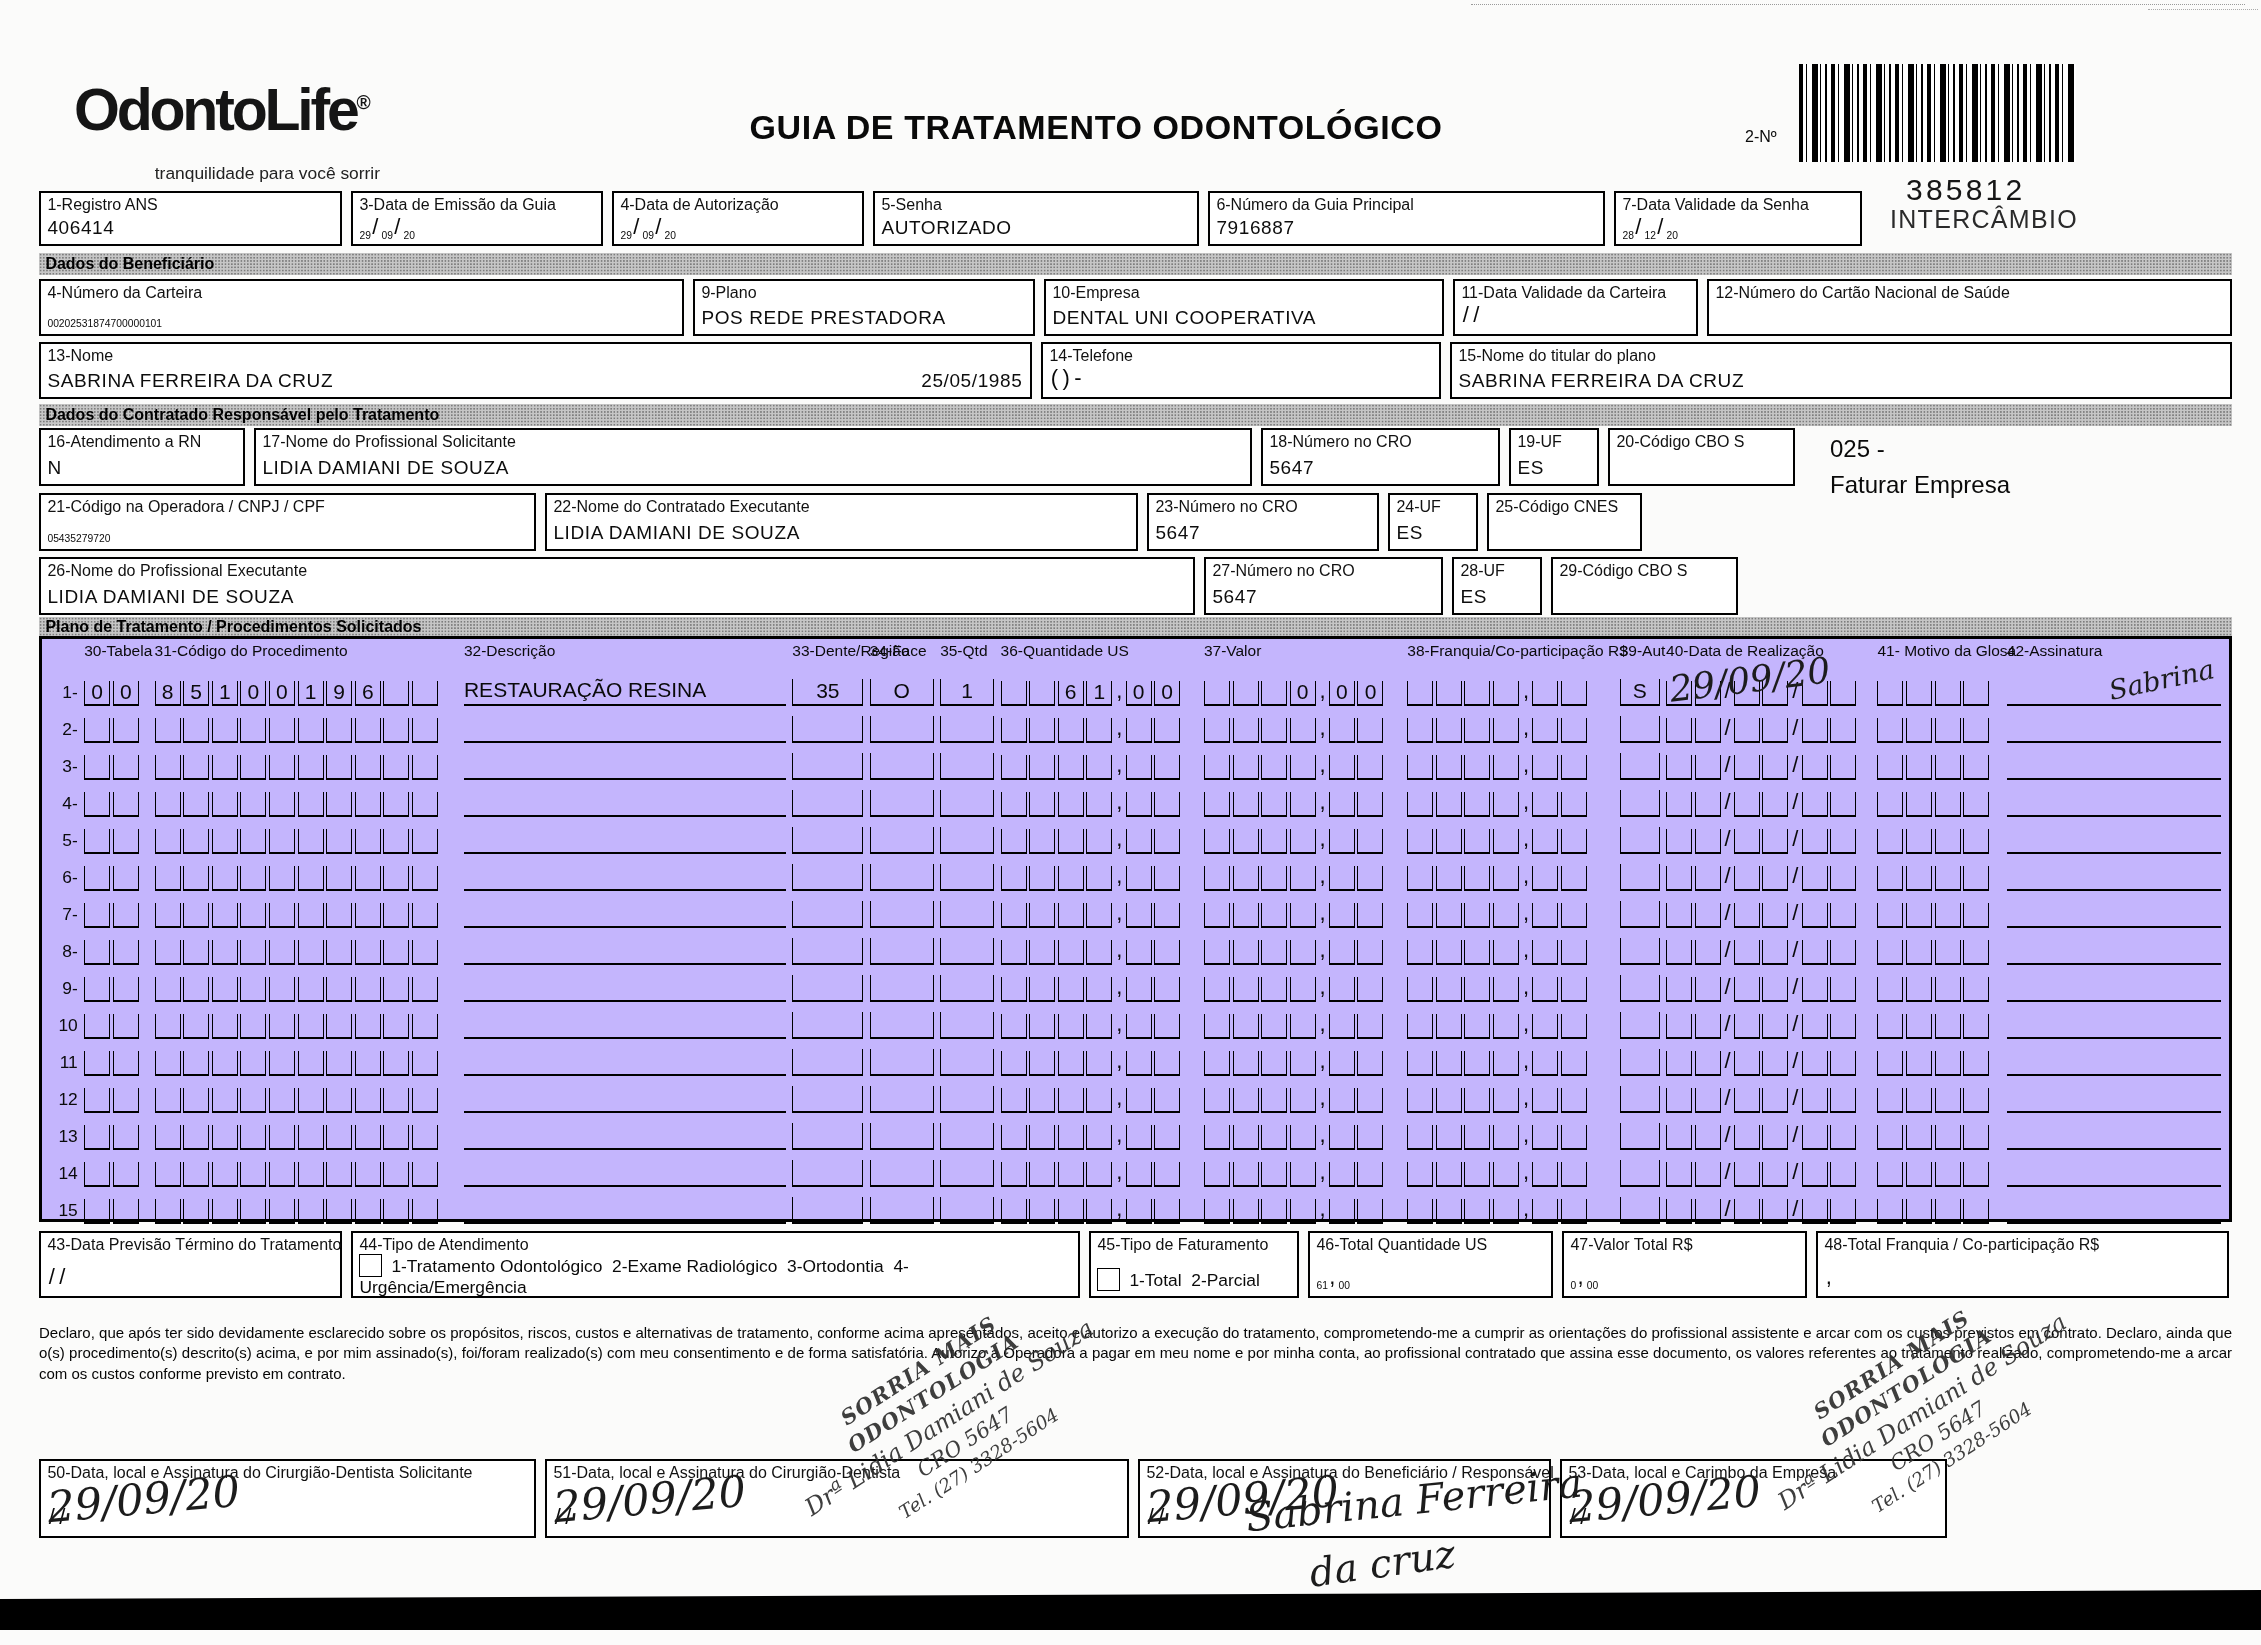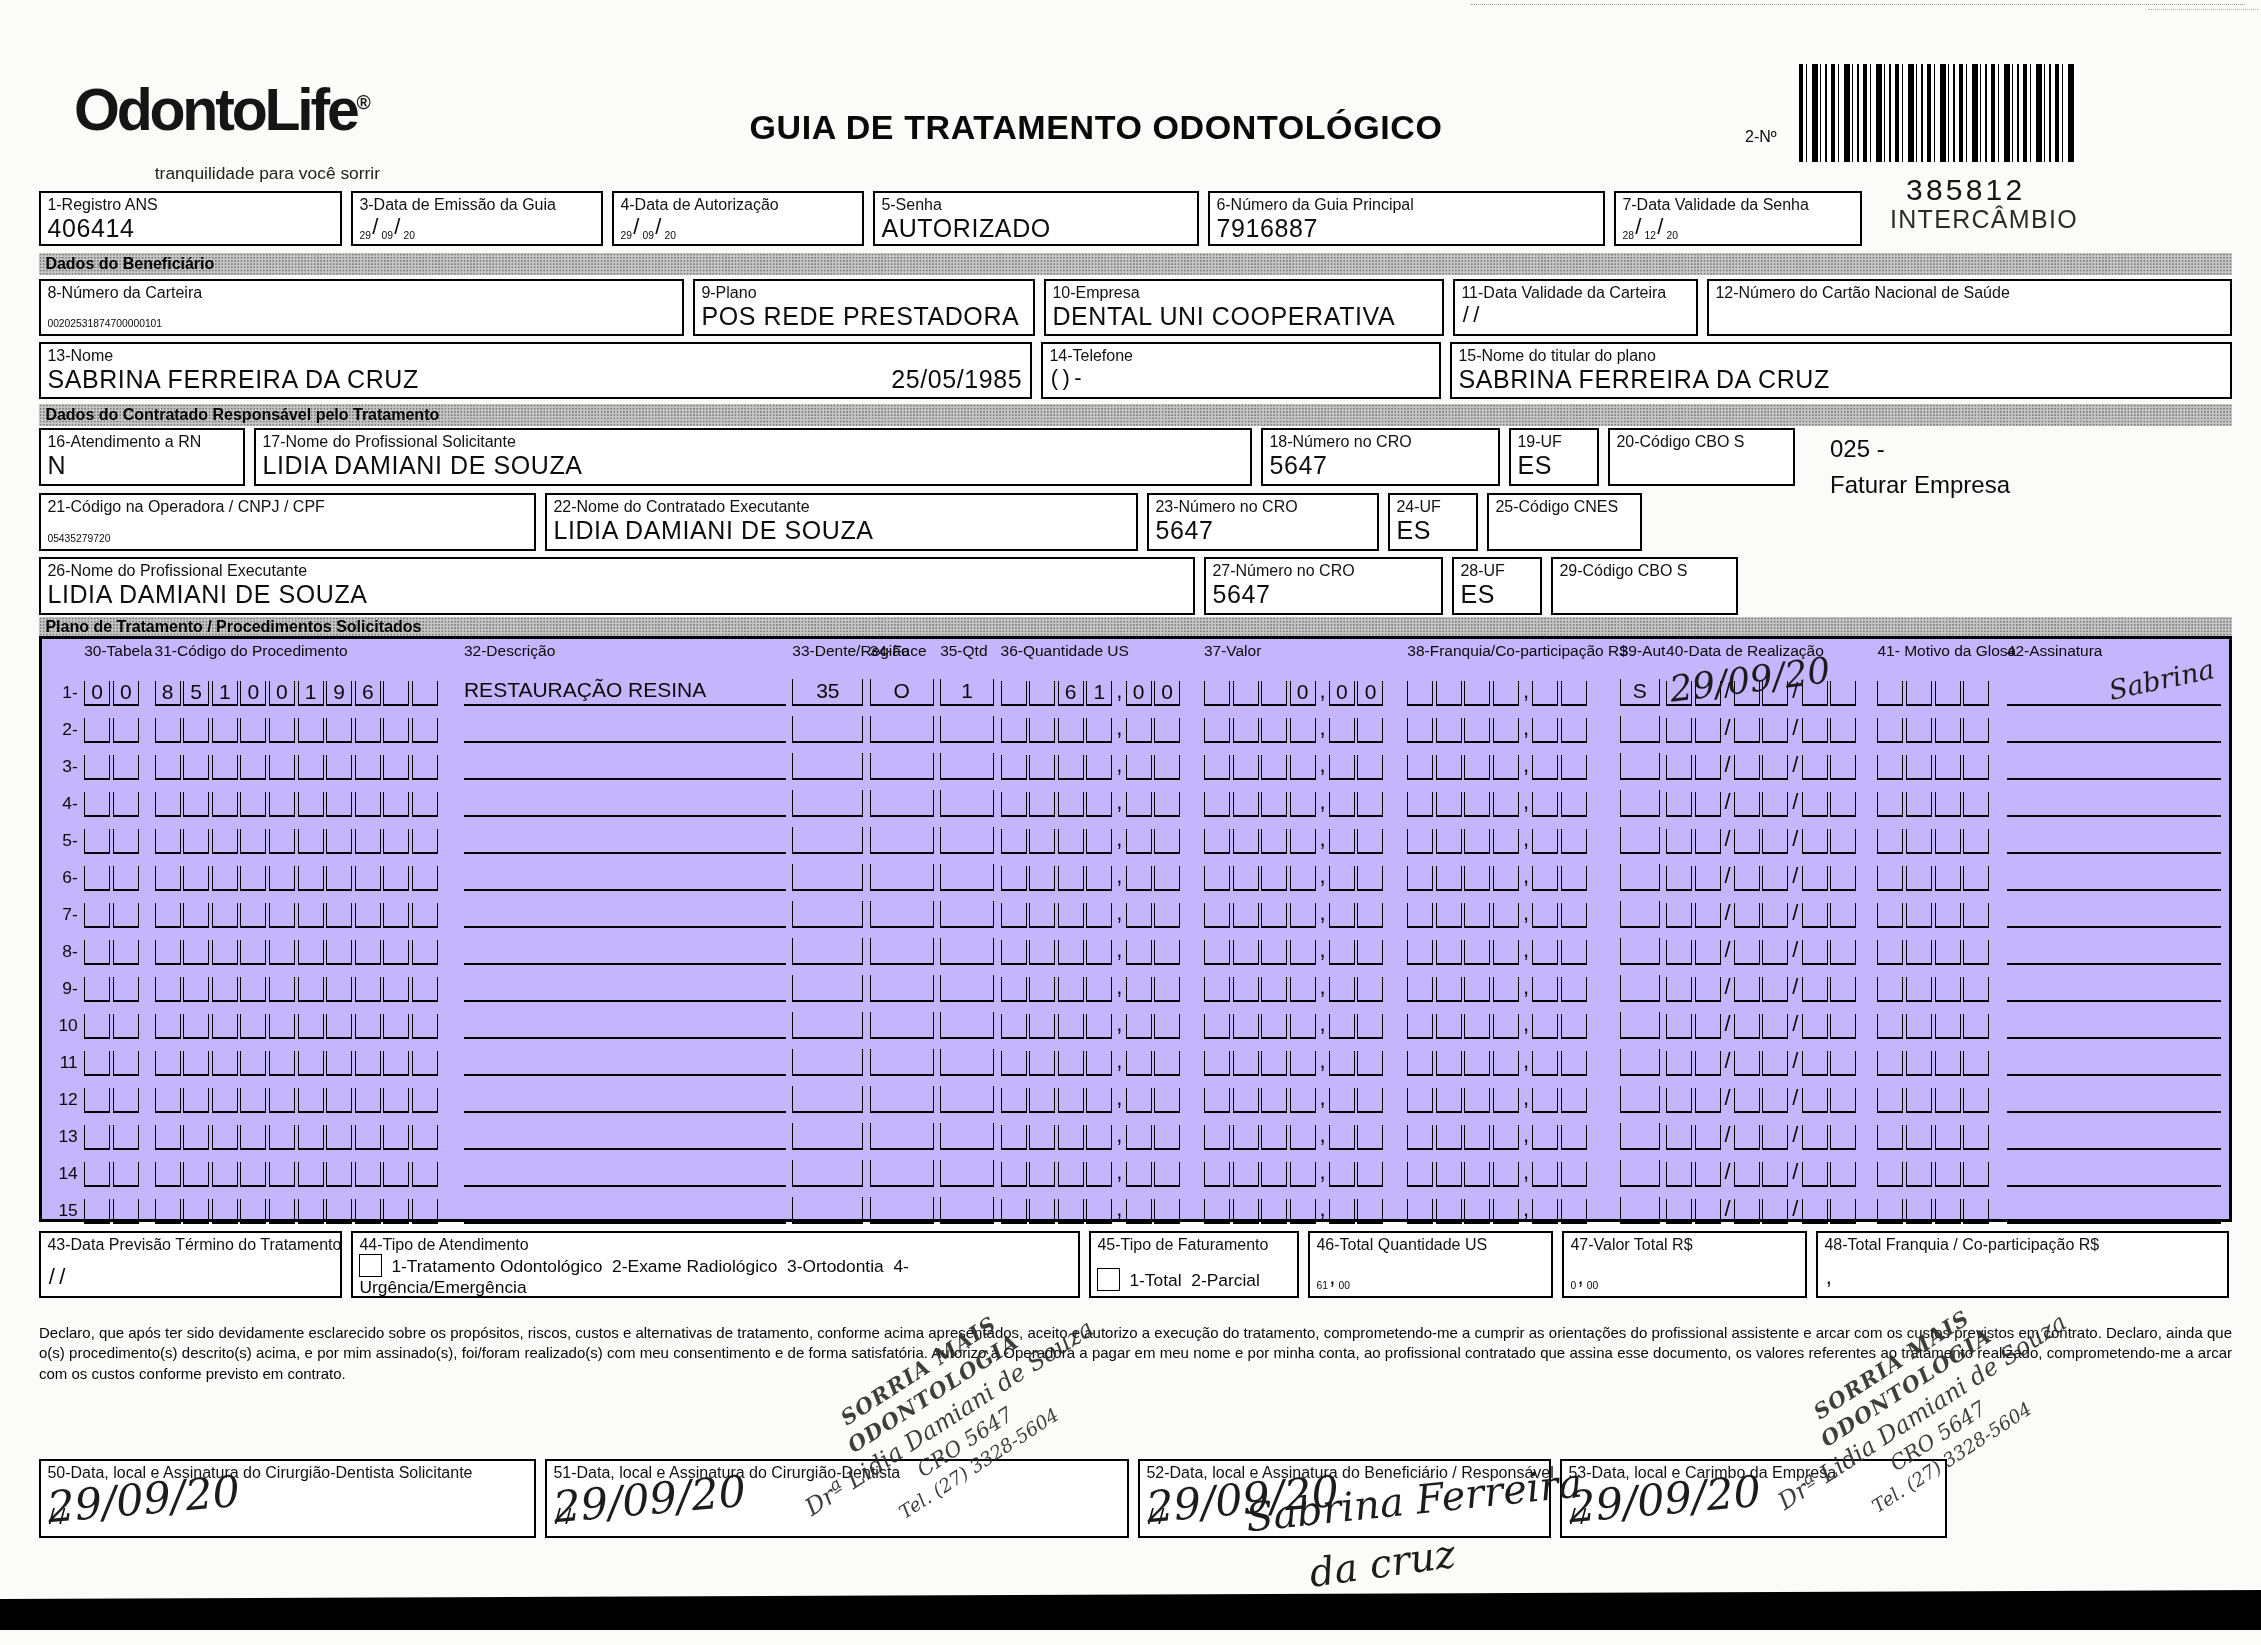--- a/index.html
+++ b/index.html
@@ -17,21 +17,21 @@
   .bc-number{left:1906px;top:173px;font-size:30px;letter-spacing:3.2px;color:#161616;}
   .bc-sub{left:1890px;top:205px;font-size:25px;letter-spacing:1.3px;color:#2a2a2a;}
   .scan-noise{left:1471px;top:3.9px;width:774px;height:0;border-top:1.9px dotted #9a9a9a;}
   .scan-noise2{left:2148px;top:9px;width:110px;height:0;border-top:1.9px dotted #aaa;}
   
   .frow{left:39px;width:2193px;display:flex;gap:9px;align-items:stretch;}
   .fbox{border:2.6px solid #000;background:#fff;box-sizing:border-box;
         display:flex;flex-direction:column;justify-content:space-between;
         padding:3.2px 7.7px 5.2px 6.4px;}
   .flabel{font-size:16px;color:#111;white-space:nowrap;}
-  .fval{font-size:25px;color:#0d0d0d;letter-spacing:0.6px;}
+  .fval{font-size:19px;color:#0d0d0d;letter-spacing:0.6px;}
   .valrow{display:flex;justify-content:space-between;align-items:flex-end;}
   .secbar{left:39px;width:2193px;height:22px;background-color:#c6c6c6;
     background-image:radial-gradient(circle,#7c7c7c 0.8px,transparent 0.9px);background-size:3.2px 3.2px;
     font-size:16px;font-weight:700;color:#000;display:flex;align-items:center;padding-left:6.4px;box-sizing:border-box;}
   
   .comb{display:inline-flex;align-items:flex-end;}
   .sep{font-size:22px;padding:0 3.2px 1.3px 1.3px;align-self:flex-end;}
   .note{font-size:24px;line-height:1.5;padding-top:2.6px;}
   
   .ttable{left:39px;top:636px;width:2193px;height:586px;border:3.2px solid #000;background:#c4b5fd;box-sizing:border-box;
@@ -149,21 +149,21 @@
           <span>2</span>
           <span>0</span>
         </div>
     </div>
   </div>
 
   <div class="abs secbar" style="top:253px;">Dados do Beneficiário</div>
 
   <div class="abs frow" style="top:279px;height:57px;">
     <div class="fbox" style="width:645px">
-      <span class="flabel">8-Número da Carteira</span>
+      <span class="flabel">4-Número da Carteira</span>
       <div class="comb">
           <span>0</span>
           <span>0</span>
           <span>2</span>
           <span>0</span>
           <span>2</span>
           <span>5</span>
           <span>3</span>
           <span>1</span>
           <span>8</span>

